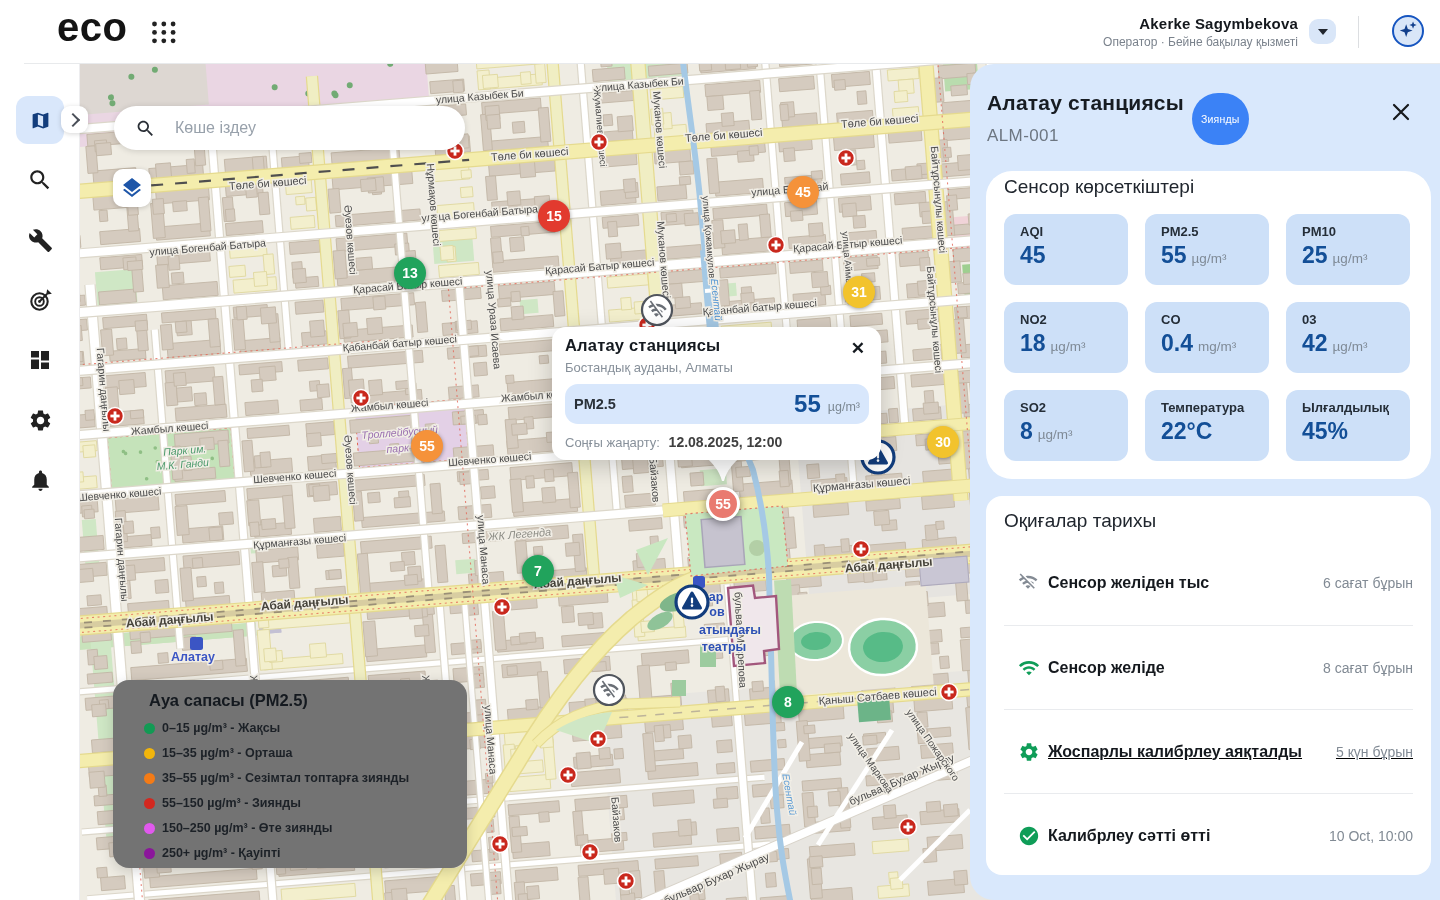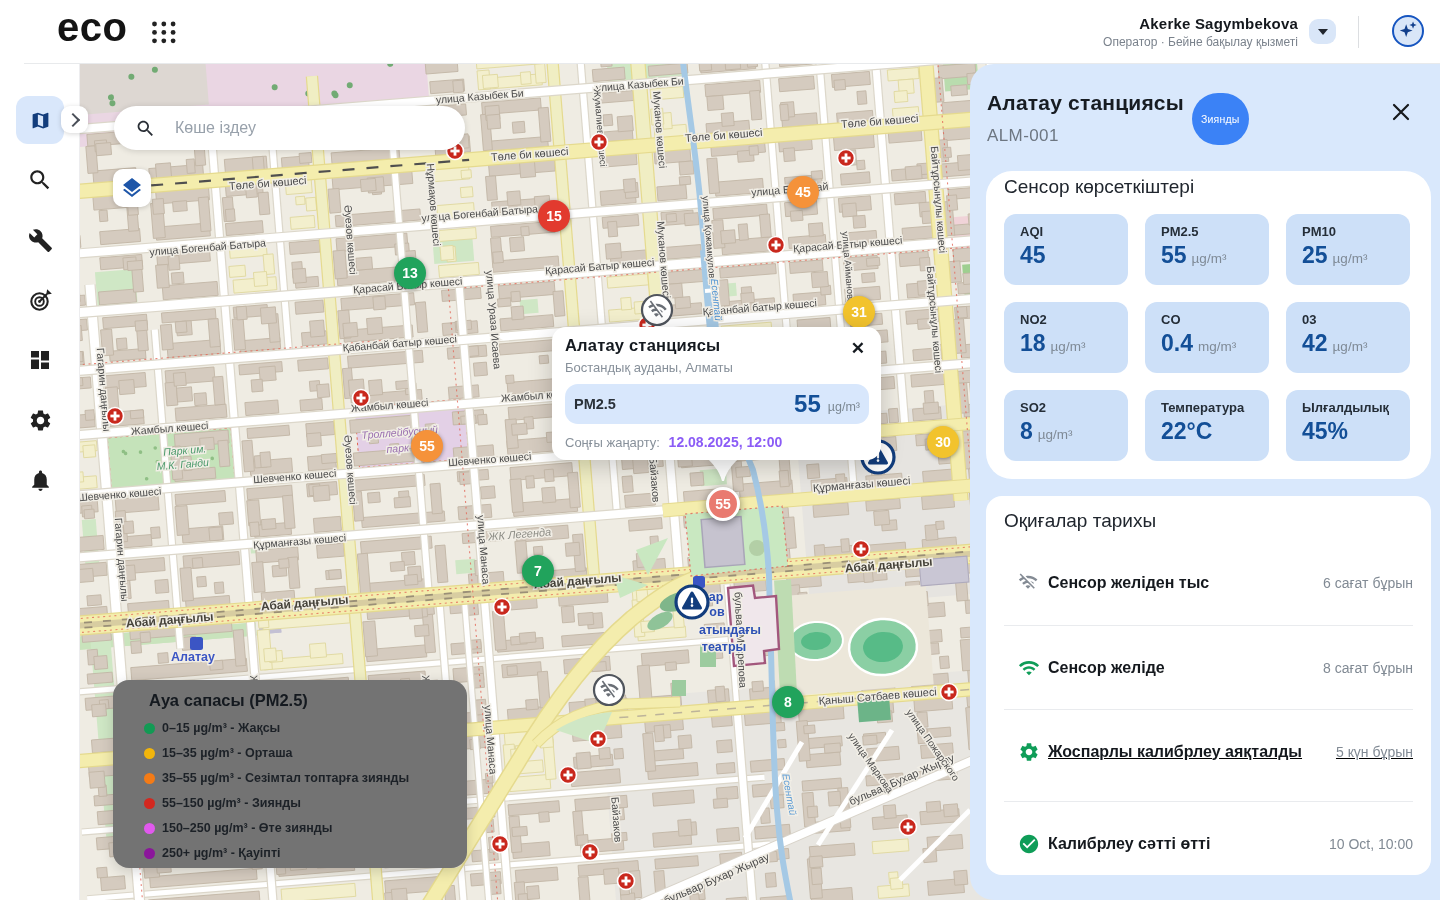--- a/index.html
+++ b/index.html
@@ -41,21 +41,21 @@
 .popup { position:absolute; left:552px; top:327px; width:329px; height:133px; background:#fff; border-radius:14px; box-shadow:0 6px 24px rgba(0,0,0,.2); z-index:25; padding:9px 18px 0 13px; }
 
 .ptitle { font-size:16.5px; line-height:19px; font-weight:bold; color:#14191f; letter-spacing:0.2px; }
 .pclose { position:absolute; right:16px; top:14px; font-size:17px; color:#14191f; line-height:16px; font-weight:bold; }
 .psub { font-size:13px; color:#87909a; margin-top:5px; }
 .ppill { margin-top:9px; margin-left:0; width:304px; height:40px; background:#d8e7fc; border-radius:13px; display:flex; align-items:center; padding:0 9px; }
 .ppill .k { font-size:14.5px; font-weight:600; color:#2a3139; }
 .ppill .v { margin-left:auto; font-size:24px; font-weight:bold; color:#134f97; }
 .ppill .u { font-size:12.5px; color:#7c8893; margin-left:7px; padding-top:6px; }
 .pupd { margin-top:10px; font-size:13px; color:#87909a; }
-.pupd b { color:#8b5cf6; font-size:14px; margin-left:5px; }
+.pupd b { color:#404040; font-size:14px; margin-left:5px; }
 
 
 .legend { position:absolute; left:113px; top:680px; width:354px; height:188px; background:#737373; border-radius:16px; box-shadow:0 3px 14px rgba(0,0,0,.16); z-index:20; padding:11px 36px; }
 .ltitle { font-size:16.5px; font-weight:bold; color:#14191f; }
 .lrow { display:flex; align-items:center; font-size:12.5px; font-weight:600; color:#1c2127; margin-top:11px; }
 .lrow:first-of-type { margin-top:12px; }
 .ldot { width:11px; height:11px; border-radius:50%; margin-right:7px; flex:none; margin-left:-5px; }
 
 
 .panel { position:absolute; left:970px; top:64px; width:470px; height:836px; background:#d9e8fc; border-radius:24px 0 0 24px; z-index:30; }
@@ -1441,21 +1441,21 @@
       <path d="M11.99 18.54l-7.37-5.73L3 14.07l9 7 9-7-1.63-1.26-7.38 5.73zM12 16l7.36-5.73L21 9l-9-7-9 7 1.63 1.27L12 16z"></path>
     </svg>
   </div>
 
 <svg style="position:absolute;left:703px;top:456px;z-index:24;filter:drop-shadow(0 3px 3px rgba(0,0,0,.12))" width="40" height="30">
     <path d="M2,0 C10,8 16,14 19,25 L21,25 C24,14 30,8 38,0 Z" fill="#ffffff"></path>
   </svg>
 <div class="mk" style="left:538px;top:200px;background:#e23a2e">15</div>
 <div class="mk" style="left:394px;top:257px;background:#21a35c">13</div>
 <div class="mk" style="left:787px;top:176px;background:#f5923a">45</div>
-<div class="mk" style="left:843px;top:296px;background:#f2c32d">31</div>
+<div class="mk" style="left:843px;top:276px;background:#f2c32d">31</div>
 <div class="mk" style="left:411px;top:430px;background:#f5923a">55</div>
 <div class="mk" style="left:927px;top:426px;background:#f2c32d">30</div>
 <div class="mk" style="left:522px;top:555px;background:#21a35c">7</div>
 <div class="mk" style="left:772px;top:686px;background:#21a35c">8</div>
 <div class="mk sel" style="left:706px;top:487px;background:#e97a70">55</div>
 <div class="popup">
   <div class="ptitle">Алатау станциясы</div>
   <div class="pclose">✕</div>
   <div class="psub">Бостандық ауданы, Алматы</div>
   <div class="ppill">
@@ -1543,21 +1543,21 @@
       <div class="evtx">Сенсор желіде</div>
       <div class="evtm">8 сағат бұрын</div>
     </div>
 <div class="evrow" style="border-top:1px solid #e9ebee;text-decoration:underline;">
       <div class="evic"><svg width="22" height="22" viewBox="0 0 24 24" fill="#0f9d58">
             <path d="M19.14 12.94c.04-.3.06-.61.06-.94 0-.32-.02-.64-.07-.94l2.03-1.58c.18-.14.23-.41.12-.61l-1.92-3.32c-.12-.22-.37-.29-.59-.22l-2.39.96c-.5-.38-1.03-.7-1.62-.94l-.36-2.54c-.04-.24-.24-.41-.48-.41h-3.84c-.24 0-.43.17-.47.41l-.36 2.54c-.59.24-1.13.57-1.62.94l-2.39-.96c-.22-.08-.47 0-.59.22L2.74 8.87c-.12.21-.08.47.12.61l2.03 1.58c-.05.3-.09.63-.09.94s.02.64.07.94l-2.03 1.58c-.18.14-.23.41-.12.61l1.92 3.32c.12.22.37.29.59.22l2.39-.96c.5.38 1.03.7 1.62.94l.36 2.54c.05.24.24.41.48.41h3.84c.24 0 .44-.17.47-.41l.36-2.54c.59-.24 1.13-.56 1.62-.94l2.39.96c.22.08.47 0 .59-.22l1.92-3.32c.12-.22.07-.47-.12-.61l-2.01-1.58zM12 15.6c-1.98 0-3.6-1.62-3.6-3.6s1.62-3.6 3.6-3.6 3.6 1.62 3.6 3.6-1.62 3.6-3.6 3.6z"></path>
           </svg></div>
       <div class="evtx">Жоспарлы калибрлеу аяқталды</div>
       <div class="evtm">5 күн бұрын</div>
     </div>
-<div class="evrow" style="border-top:1px solid #e9ebee;margin-top:8px;">
+<div class="evrow" style="border-top:1px solid #e9ebee;">
       <div class="evic"><svg width="22" height="22" viewBox="0 0 24 24" fill="#0f9d58">
             <path d="M12 2C6.48 2 2 6.48 2 12s4.48 10 10 10 10-4.48 10-10S17.52 2 12 2zm-2 15l-5-5 1.41-1.41L10 14.17l7.59-7.59L19 8l-9 9z"></path>
           </svg></div>
       <div class="evtx">Калибрлеу сәтті өтті</div>
       <div class="evtm">10 Oct, 10:00</div>
     </div>
   </div>
 </div>
 
 <div class="header">

